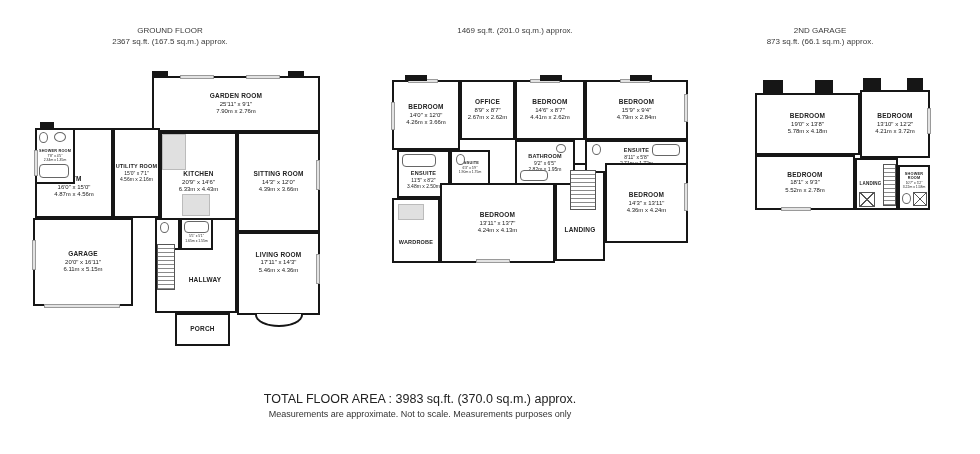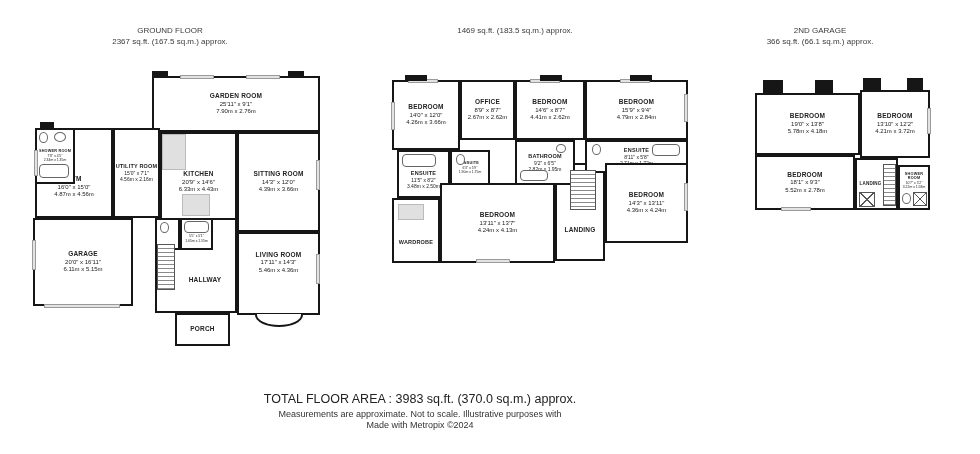--- a/index.html
+++ b/index.html
@@ -36,25 +36,25 @@
 </head>
 <body>
 
 <div id="canvas">
 
   <div class="hdr" style="left:70px;top:26px;width:200px">
     <div>GROUND FLOOR</div>
     <div>2367 sq.ft. (167.5 sq.m.) approx.</div>
   </div>
   <div class="hdr" style="left:415px;top:26px;width:200px">
-    <div>1469 sq.ft. (183.5 sq.m.) approx.</div>
+    <div>1469 sq.ft. (201.0 sq.m.) approx.</div>
   </div>
   <div class="hdr" style="left:720px;top:26px;width:200px">
     <div>2ND GARAGE</div>
-    <div>366 sq.ft. (66.1 sq.m.) approx.</div>
+    <div>873 sq.ft. (66.1 sq.m.) approx.</div>
   </div>
 
   <div class="floor" style="left:30px;top:68px;width:300px;height:278px">
 
     <div class="room" style="left:122px;top:8px;width:168px;height:56px">
       <div class="lbl">
           <div class="rname">GARDEN ROOM</div>
       <div class="rdims">25'11" x 9'1"</div>
       <div class="rdims">7.90m x 2.76m</div>
         </div>
@@ -319,17 +319,16 @@
     <div class="chimney" style="left:8px;top:2px;width:20px;height:13px"></div>
     <div class="chimney" style="left:60px;top:2px;width:18px;height:13px"></div>
     <div class="chimney" style="left:108px;top:0px;width:18px;height:12px"></div>
     <div class="chimney" style="left:152px;top:0px;width:16px;height:12px"></div>
     <div class="win" style="left:26px;top:129px;width:30px;height:4px"></div>
     <div class="win" style="left:172px;top:30px;width:4px;height:26px"></div>
   </div>
 
   <div id="footer">
     <div class="total">TOTAL FLOOR AREA : 3983 sq.ft. (370.0 sq.m.) approx.</div>
-    <div class="disc">Measurements are approximate.  Not to scale.  Illustrative purposes with</div>
-    <div class="credit">Made with Metropix ©2024</div>
+    <div class="disc">Measurements are approximate.  Not to scale.  Measurements purposes only</div>
   </div>
 
 </div>
 
 </body></html>

